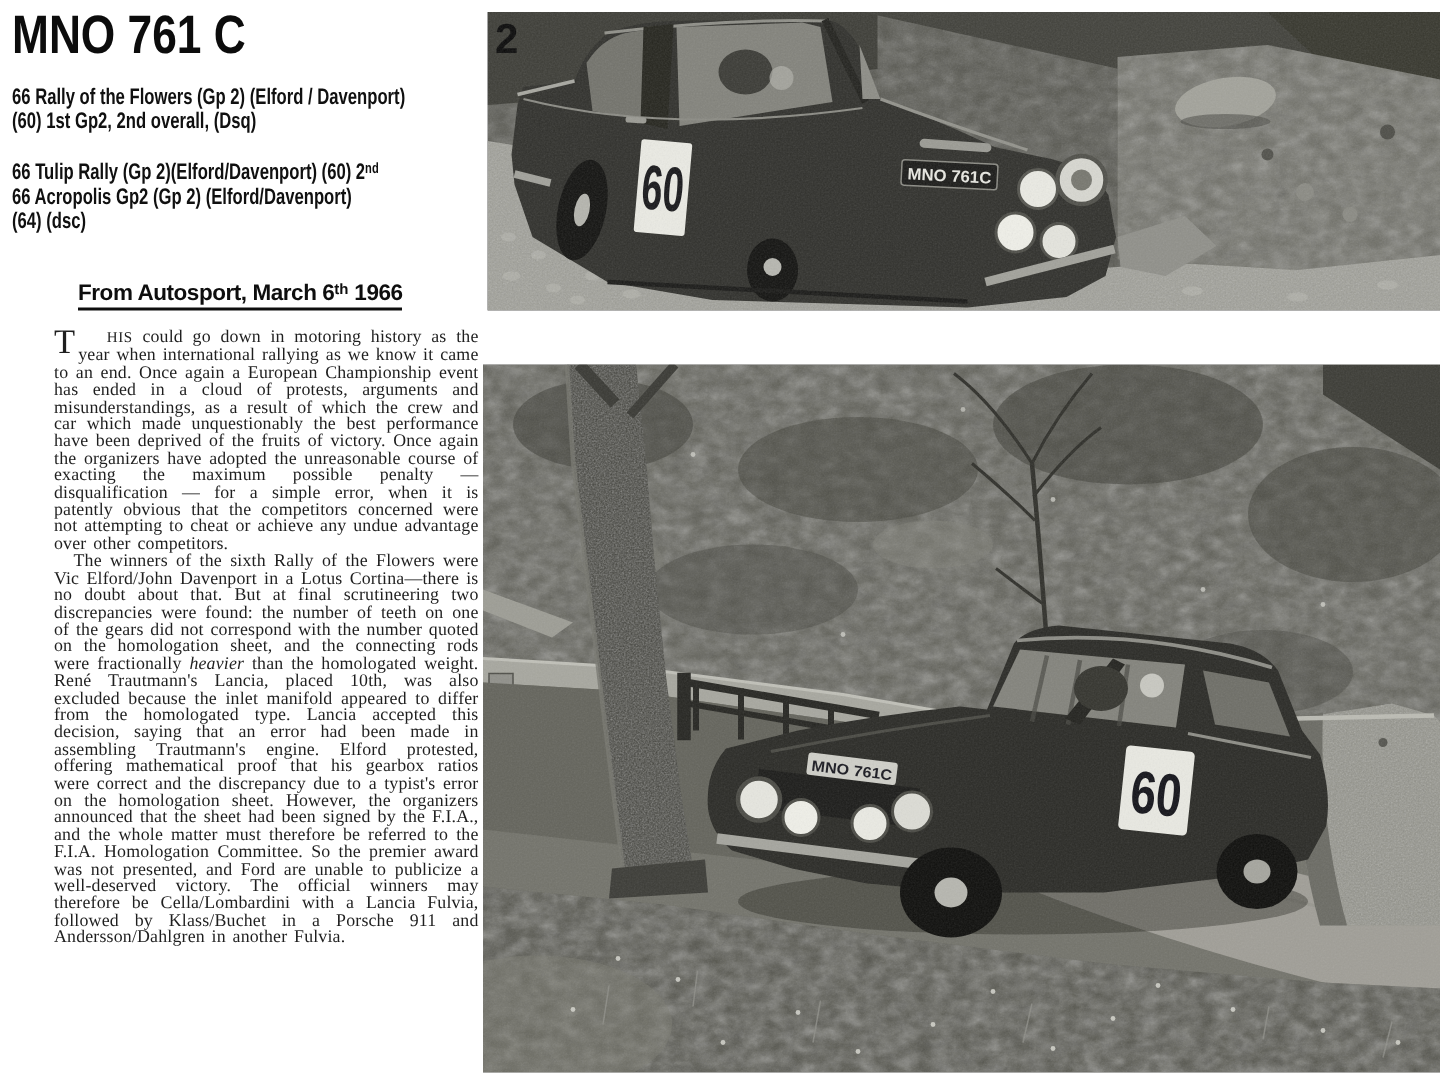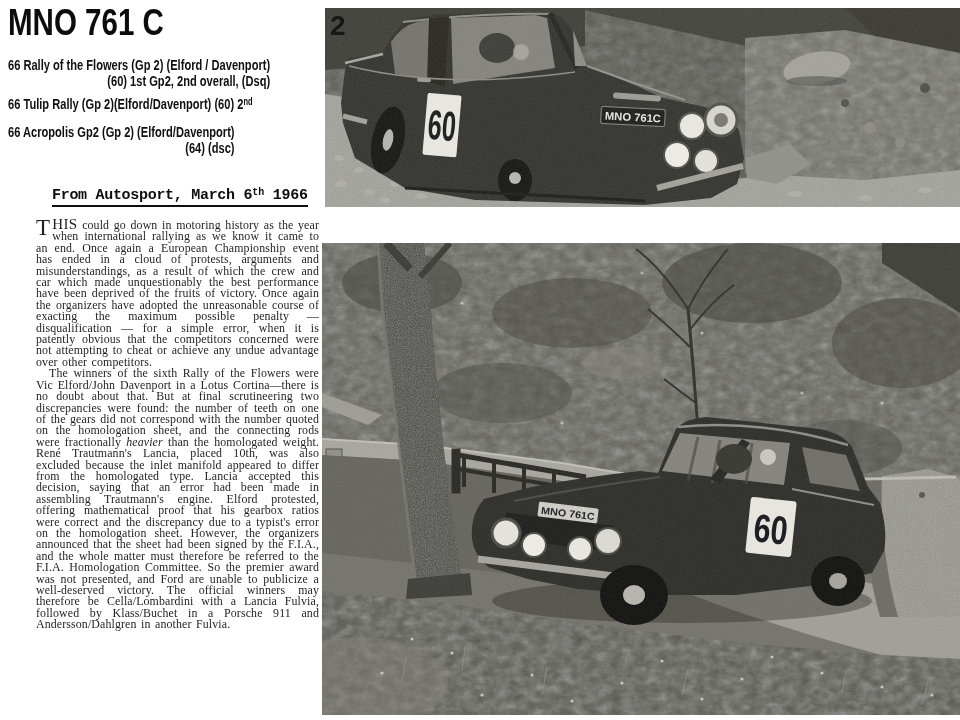--- a/index.html
+++ b/index.html
@@ -5,42 +5,42 @@
   html,body{margin:0;padding:0;}
   body{
     width:960px;height:720px;position:relative;overflow:hidden;
     background:#ffffff;font-family:"Liberation Sans",sans-serif;color:#111;
   }
   .title{
     position:absolute;left:8px;top:5px;margin:0;
     font-size:36px;font-weight:bold;line-height:36px;color:#0c0c0c;
     white-space:nowrap;transform:scaleX(.82);transform-origin:0 0;
   }
-  .hist{position:absolute;left:8px;text-align:right;}
-  .e1{top:57px}.e2{top:94px}.e3{top:124px}
+  .hist{position:absolute;left:8px;}
+  .e1{top:57px}.e2{top:105px}.e3{top:124px}
   .hline{
     font-weight:bold;font-size:15px;line-height:15.5px;color:#101010;
     white-space:nowrap;transform:scaleX(.74);transform-origin:0 0;
   }
   .sup{font-size:10px;vertical-align:4px;}
   .heading{
     position:absolute;left:52px;top:187px;
-    font-size:15px;font-weight:bold;letter-spacing:-.3px;color:#0e0e0e;white-space:nowrap;font-family:Liberation Mono, monospace;
+    font-size:15px;font-weight:bold;letter-spacing:-.3px;color:#0e0e0e;white-space:nowrap;
   }
   .hd-u{display:inline-block;border-bottom:2px solid #0e0e0e;padding-bottom:1px;}
   .heading .sup{letter-spacing:0;}
   .article{
     position:absolute;left:36px;top:219px;width:283px;
     font-family:"Liberation Serif",serif;font-size:11.9px;line-height:11.4px;
     color:#1f1f1f;text-align:justify;word-spacing:1.4px;letter-spacing:.12px;
   }
   .article p{margin:0;}
   .p2{margin-top:3px;text-indent:13px;}
   .dc{float:left;font-size:23px;line-height:18px;padding-right:2px;}
-  .sc{font-size:15px;letter-spacing:.4px;}
+  .sc{font-size:10px;letter-spacing:.4px;margin-left:19px;}
   .photo{position:absolute;overflow:hidden;background:#888;}
   .photo1{left:325px;top:8px;width:635px;height:199px;}
   .photo2{left:322px;top:243px;width:638px;height:472px;}
   .photo svg{display:block;width:100%;height:100%;}
   text{font-family:"Liberation Sans",sans-serif;}
 </style>
 </head>
 <body>
 
 <h1 class="title">MNO 761 C</h1>

